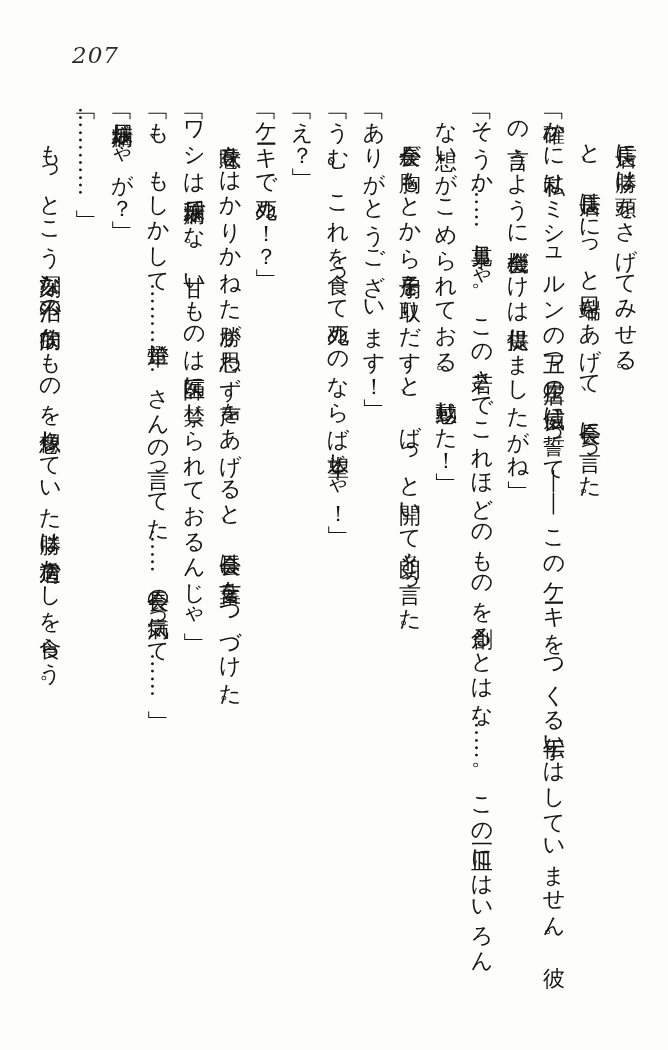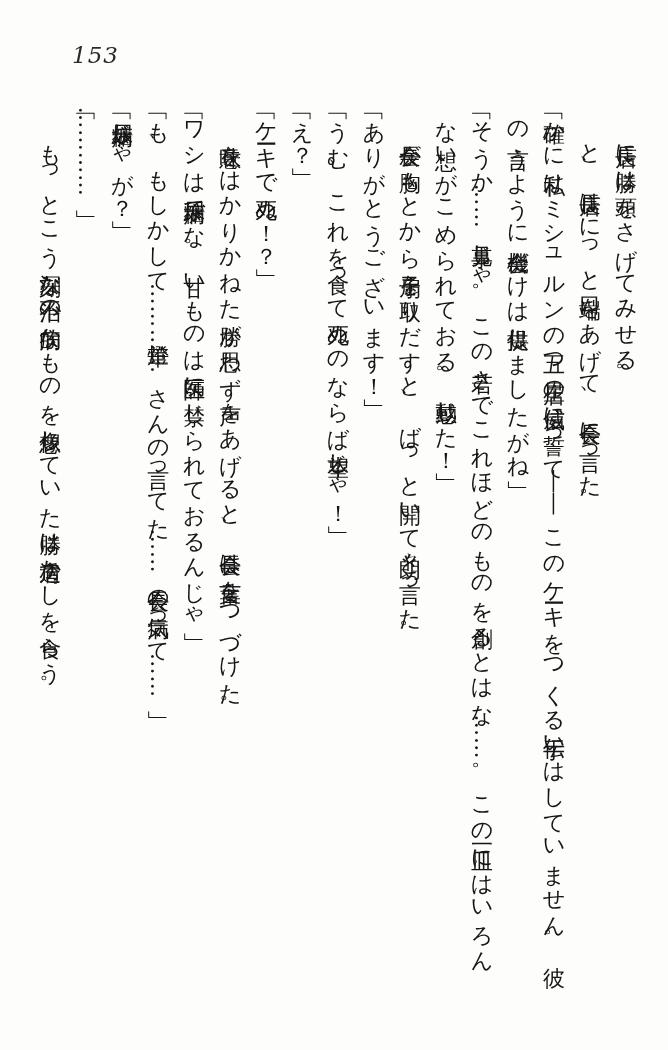--- a/index.html
+++ b/index.html
@@ -42,21 +42,21 @@
   }
   .text-block p {
     margin: 0;
     padding: 0;
   }
 </style>
 </head>
 <body>
 
 <div class="page">
-  <div class="folio">153</div>
+  <div class="folio">207</div>
 
   <div class="text-block">
     <p>　店長に勝は頭をさげてみせる。</p>
     <p>　と、店長はにっと口端をあげて、会長に言った。</p>
     <p>「確かに私はミシュルンの五つ星店の威信に誓って――このケーキをつくる手伝いはしていません。彼の言うように機会だけは提供しましたがね」</p>
     <p>「そうか……見事じゃ。この若さでこれほどのものを創るとはな……。この一皿にはいろんな想いがこめられておる。感動した！」</p>
     <p>　会長が胸もとから扇子を取りだすと、ばっと開いて朗々と言った。</p>
     <p>「ありがとうございます！」</p>
     <p>「うむ、これを食って死ぬのならば本望じゃ！」</p>
     <p>「え？」</p>

